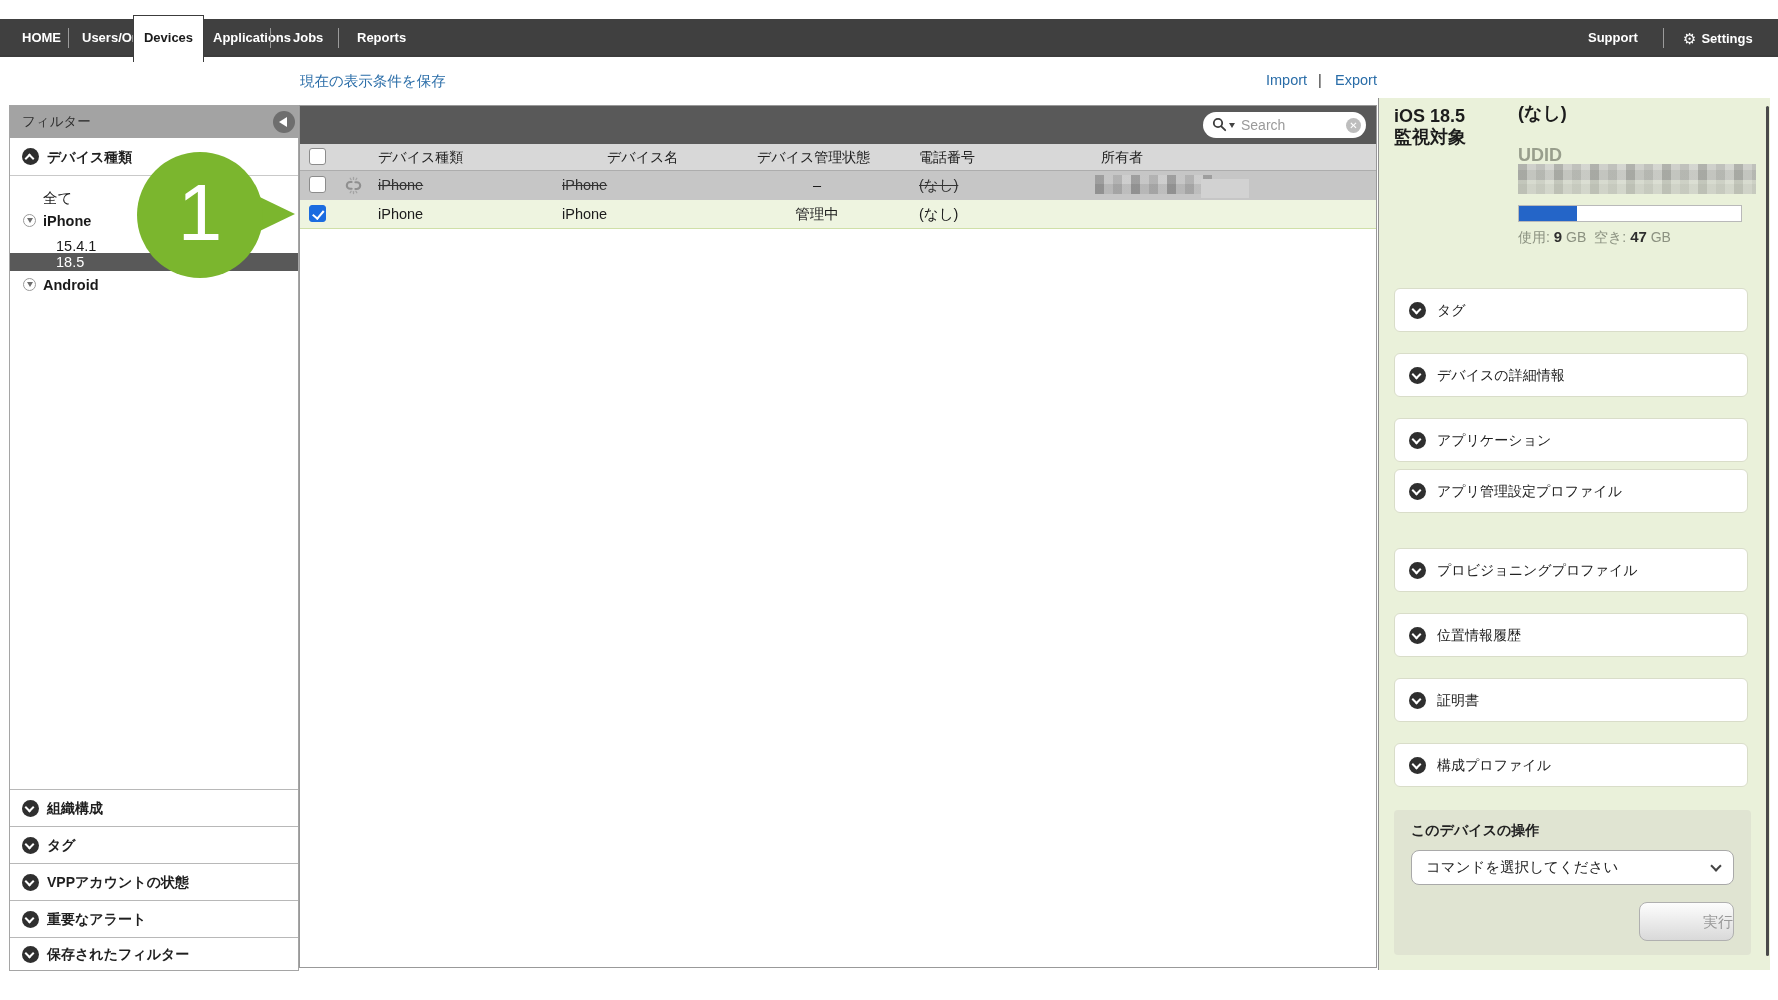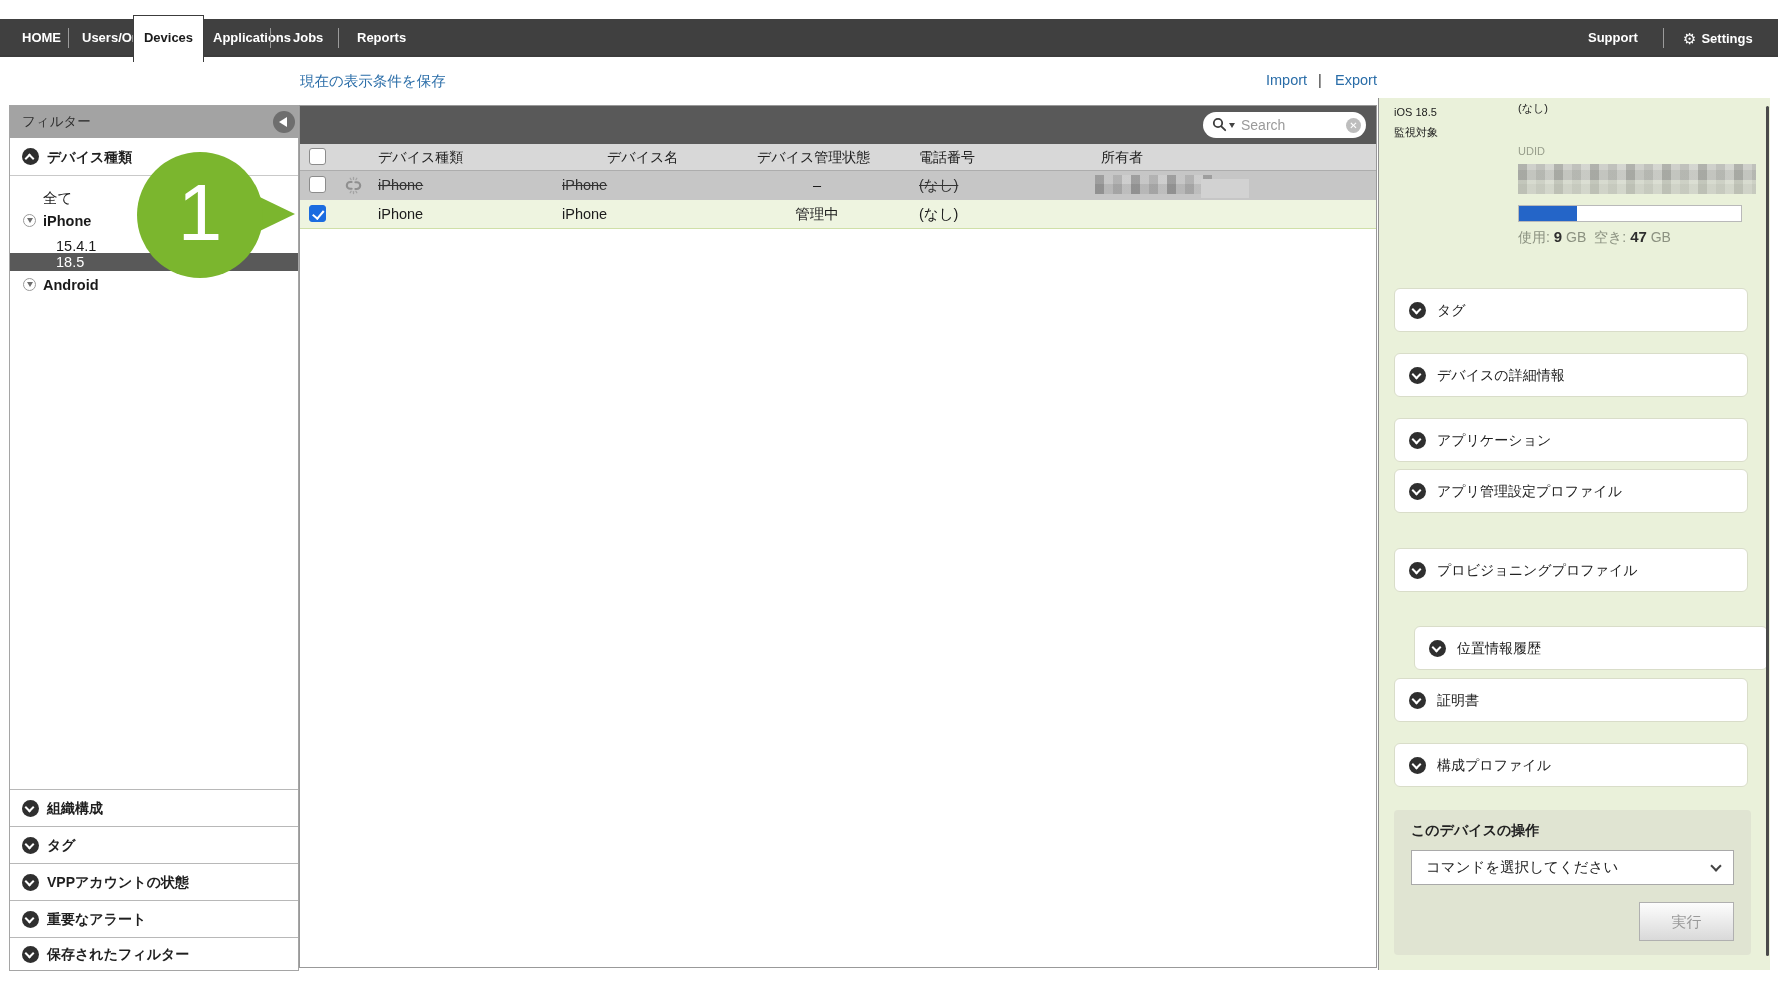--- a/index.html
+++ b/index.html
@@ -59,35 +59,35 @@
   .strike { text-decoration:line-through; color:#333; }
   .td-center { width:120px; text-align:center; }
   .blur-mosaic { background-color:#c0c0c0;
     background-image:
       repeating-linear-gradient(90deg, rgba(110,110,110,.45) 0 9px, rgba(200,200,200,.35) 9px 18px, rgba(150,150,150,.4) 18px 27px, rgba(225,225,225,.3) 27px 36px),
       repeating-linear-gradient(0deg, rgba(140,140,140,.35) 0 10px, rgba(210,210,210,.3) 10px 20px); }
   .blur-light { background:#d2d2d2; }
 
   
   .panel { position:absolute; left:1378px; top:98px; width:392px; height:872px; background:#eaf1da; border-left:1px solid #909090; }
-  .p-label { position:absolute; font-size:11px; color:#1c1c1c; white-space:nowrap; }
+  .p-label { position:absolute; font-size:18px; color:#1c1c1c; white-space:nowrap;font-weight:bold; }
   .p-gray { color:#989e8c; }
   .storage-bar { position:absolute; left:139px; top:107px; width:224px; height:17px; background:#fff; border:1px solid #b9b9b9; }
   .storage-fill { position:absolute; left:0; top:0; height:100%; background:#2465c8; }
   .usage-line { position:absolute; left:139px; top:130px; font-size:14px; color:#8b9180; white-space:nowrap; }
   .usage-line b { color:#2e2e2e; font-size:15px; font-weight:700; }
   .acc-card { position:absolute; left:15px; width:354px; height:44px; background:#fff; border:1px solid #d9ddc9; border-radius:6px; cursor:pointer; }
   .acc-card .circle-ico { left:14px; top:13px; }
   .acc-label { position:absolute; left:42px; top:0; line-height:43px; font-size:14px; font-weight:500; color:#222; white-space:nowrap; }
   .ops-box { position:absolute; left:15px; top:712px; width:357px; height:145px; background:#e0e4d2; border-radius:4px; }
   .ops-title { position:absolute; left:17px; top:12px; font-size:14px; font-weight:600; color:#222;text-align:center; }
-  .ops-select { position:absolute; left:17px; top:40px; width:323px; height:35px; background:#fff; border:1px solid #a9a9a9; border-radius:0; cursor:pointer; }
+  .ops-select { position:absolute; left:17px; top:40px; width:323px; height:35px; background:#fff; border:1px solid #a9a9a9; border-radius:8px; cursor:pointer; }
   .ops-select-text { position:absolute; left:14px; top:0; line-height:33px; font-size:14.5px; color:#222; }
   .sel-chev { position:absolute; right:13px; top:11px; width:8px; height:8px; border-right:2px solid #444; border-bottom:2px solid #444; transform:rotate(45deg); }
-  .exec-btn { position:absolute; right:17px; top:92px; width:95px; height:39px; background:linear-gradient(#fdfdfd,#d9d9d9); border:1px solid #b0b0b0; border-radius:0; font-size:15px; color:#9a9a9a; text-align:center; line-height:37px; cursor:pointer; }
+  .exec-btn { position:absolute; right:17px; top:92px; width:95px; height:39px; background:linear-gradient(#fdfdfd,#d9d9d9); border:1px solid #b0b0b0; border-radius:8px; font-size:15px; color:#9a9a9a; text-align:right; line-height:37px; cursor:pointer; }
   .v-scrollbar { position:absolute; right:1px; top:8px; width:3px; height:850px; background:#4a4a4a; border-radius:2px; cursor:pointer; }
 
   
   .balloon { position:absolute; left:137px; top:152px; width:126px; height:126px; z-index:50; pointer-events:none; }
   .balloon-circle { position:absolute; left:0; top:0; width:126px; height:126px; border-radius:50%; background:#7bb62e; }
   .balloon-tail { position:absolute; left:100px; top:34px; width:58px; height:56px; background:#7bb62e; clip-path:polygon(0 0, 100% 50%, 0 100%); }
   .balloon-num { position:absolute; left:0; top:0; width:126px; height:126px; text-align:center; line-height:122px; font-size:80px; font-weight:400; color:#fff; }
 </style>
 </head>
 <body>
@@ -251,21 +251,21 @@
       <span class="acc-label">アプリケーション</span>
     </div>
     <div class="acc-card" style="top:371px;">
       <span class="circle-ico"></span>
       <span class="acc-label">アプリ管理設定プロファイル</span>
     </div>
     <div class="acc-card" style="top:450px;">
       <span class="circle-ico"></span>
       <span class="acc-label">プロビジョニングプロファイル</span>
     </div>
-    <div class="acc-card" style="top:528px;margin-left:20px;">
+    <div class="acc-card" style="top:515px;">
       <span class="circle-ico"></span>
       <span class="acc-label">位置情報履歴</span>
     </div>
     <div class="acc-card" style="top:580px;">
       <span class="circle-ico"></span>
       <span class="acc-label">証明書</span>
     </div>
     <div class="acc-card" style="top:645px;">
       <span class="circle-ico"></span>
       <span class="acc-label">構成プロファイル</span>

